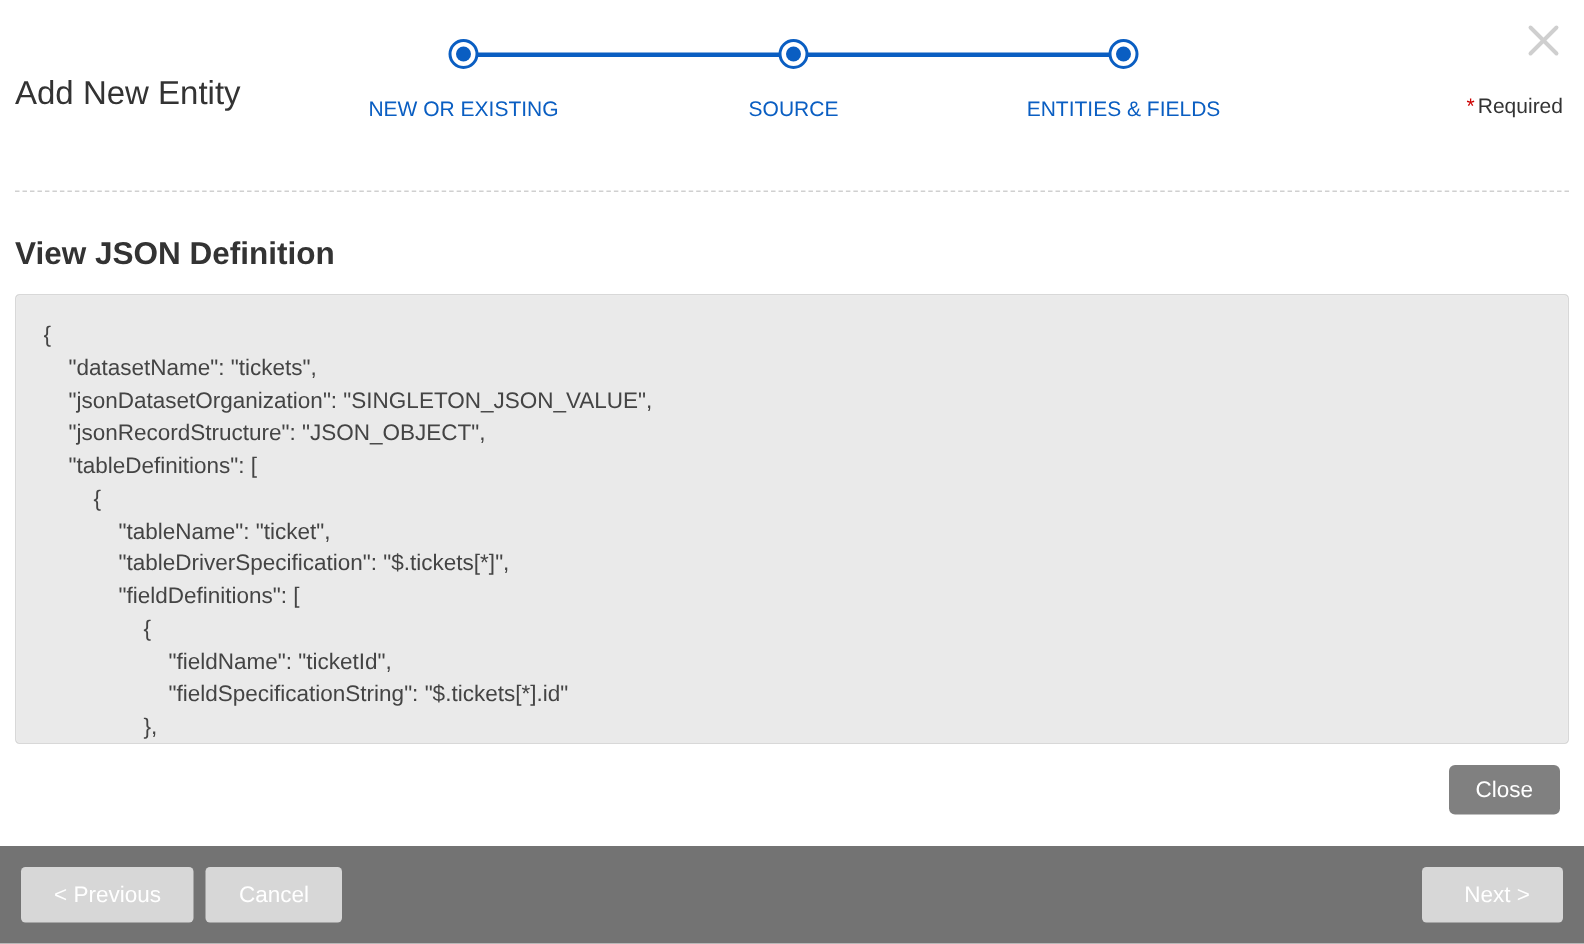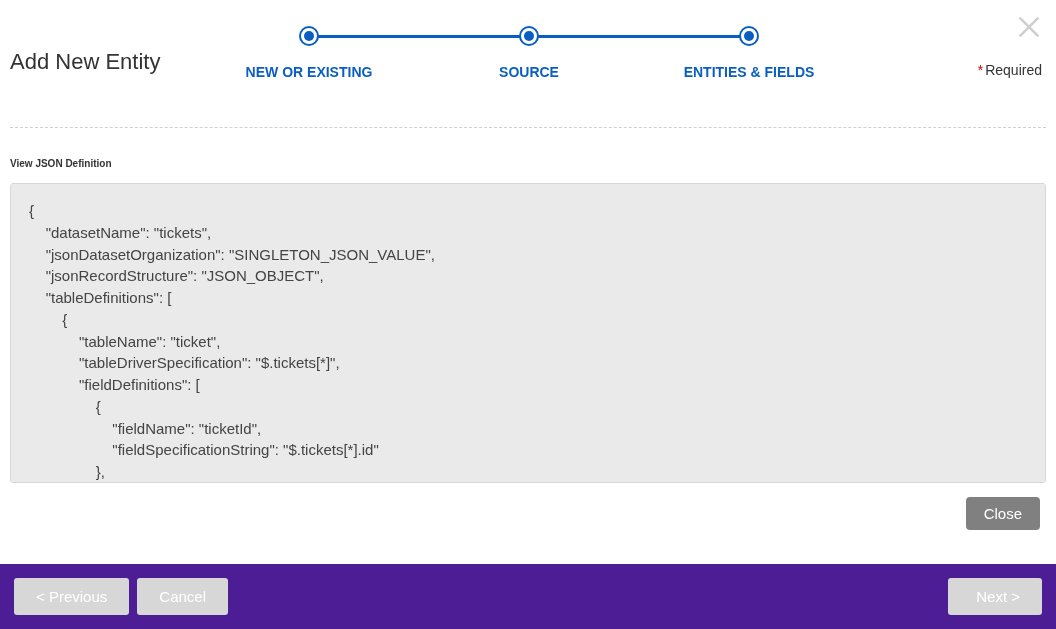--- a/index.html
+++ b/index.html
@@ -19,38 +19,38 @@
     .stepper-track { position: relative; height: 20px; }
     .stepper-line { position: absolute; top: 9px; height: 3px; background: #0a5ec2; }
     .stepper-line.l1 { left: 53px; width: 216px; }
     .stepper-line.l2 { left: 273px; width: 216px; }
     .stepper-node { position: absolute; top: 0; width: 20px; height: 20px; border-radius: 50%; background: #fff; border: 2px solid #0a5ec2; }
     .stepper-node::after { content: ''; position: absolute; top: 3px; left: 3px; width: 10px; height: 10px; border-radius: 50%; background: #0a5ec2; }
     .stepper-node.n1 { left: 43px; }
     .stepper-node.n2 { left: 263px; }
     .stepper-node.n3 { left: 483px; }
     .stepper-labels { position: relative; margin-top: 18px; }
-    .stepper-label { position: absolute; font-size: 14px; font-weight: 700; color: #0a5ec2; white-space: nowrap; transform: translateX(-50%); cursor: pointer; }
+    .stepper-label { position: absolute; font-size: 14px; font-weight: 400; color: #0a5ec2; white-space: nowrap; transform: translateX(-50%); cursor: pointer; }
     .stepper-label.s1 { left: 53px; }
     .stepper-label.s2 { left: 273px; }
     .stepper-label.s3 { left: 493px; }
 
     .divider { border: none; border-top: 1px dashed #d0d0d0; margin: 52px 10px 0 10px; }
 
-    .section-title { font-size: 10px; font-weight: 600; color: #333; margin: 30px 10px 14px 10px; }
+    .section-title { font-size: 21px; font-weight: 600; color: #333; margin: 30px 10px 14px 10px; }
 
     .json-box { margin: 0 10px; background: #eaeaea; border: 1px solid #d8d8d8; border-radius: 3px; height: 300px; overflow-y: scroll; padding: 16px 18px; font-family: -apple-system, BlinkMacSystemFont, "Segoe UI", Arial, sans-serif; font-size: 15px; line-height: 1.45; color: #444; white-space: pre; }
     .json-box::-webkit-scrollbar { width: 10px; }
     .json-box::-webkit-scrollbar-track { background: transparent; }
     .json-box::-webkit-scrollbar-thumb { background: #b3b3b3; border-radius: 5px; }
 
     .close-btn-row { text-align: right; padding: 14px 16px 0 0; }
     .btn-close { background: #808080; color: #fff; border: none; border-radius: 4px; padding: 8px 18px; font-size: 15px; cursor: pointer; }
 
-    .footer-bar { position: absolute; bottom: 0; left: 0; right: 0; background: #4c1d95; padding: 14px 14px; display: flex; justify-content: space-between; }
+    .footer-bar { position: absolute; bottom: 0; left: 0; right: 0; background: #737373; padding: 14px 14px; display: flex; justify-content: space-between; }
     .footer-left { display: flex; gap: 8px; }
     .btn-footer { border: none; border-radius: 3px; padding: 10px 22px; font-size: 15px; color: #fff; cursor: pointer; }
     .btn-prev { background: #d7d7d7; }
     .btn-cancel { background: #d7d7d7; }
     .btn-next { background: #d7d7d7; padding-left: 28px; }
   </style>
 </head>
 <body>
 
 <div class="header-area">

